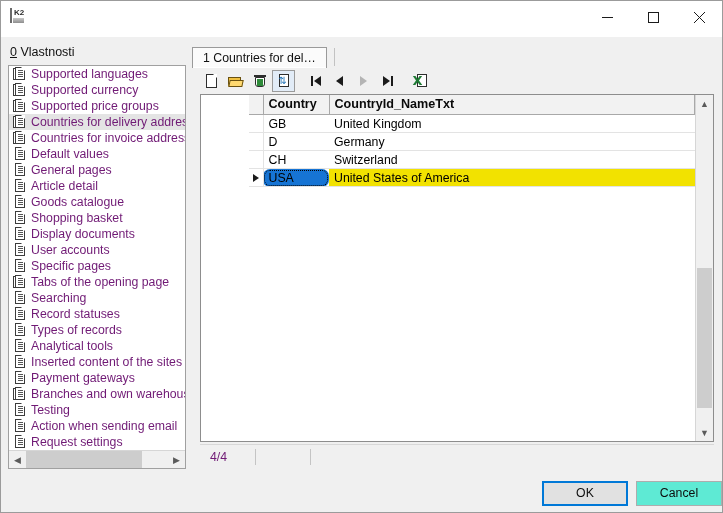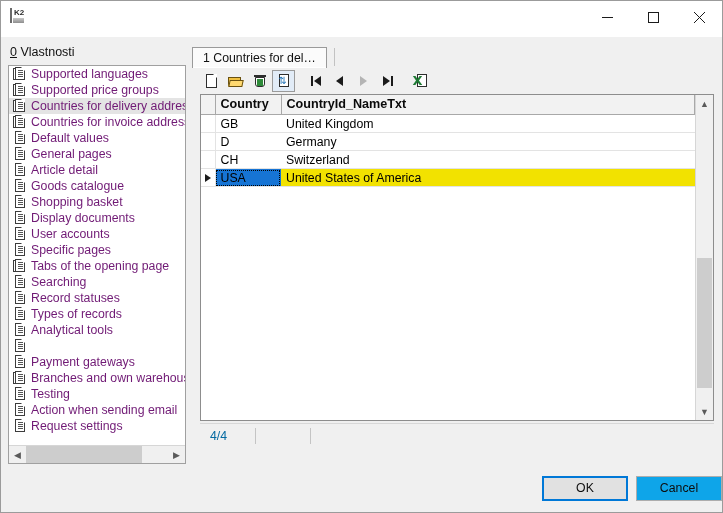--- a/index.html
+++ b/index.html
@@ -355,20 +355,21 @@
 
   
   #gridwrap {
     flex: 1 1 auto;
     margin: 0 0 0 8px;
     border: 1px solid #8d8d8d;
     background: #ffffff;
     display: flex;
     min-height: 0;
     box-sizing: border-box;
+    padding-left: 48px;
   }
   #gridmain {
     flex: 1 1 auto;
     min-width: 0;
     display: flex;
     flex-direction: column;
     overflow: hidden;
   }
   table.grid {
     border-collapse: collapse;
@@ -409,20 +410,21 @@
     background: #ffffff;
     text-align: center;
   }
   tr.selected td { background: #f2e200; }
   tr.selected td.rowhdr { background: #ffffff; }
   td.cell-selected {
     background: #1674d4 !important;
     color: #ffffff;
     outline: 1px dotted #000000;
     outline-offset: -2px;
+    border-radius: 7px;
   }
   .rowmark {
     display: inline-block;
     width: 0; height: 0;
     border-top: 4px solid transparent;
     border-bottom: 4px solid transparent;
     border-left: 6px solid #1b1b1b;
     vertical-align: middle;
   }
   #gridfill { flex: 1 1 auto; background: #ffffff; }
@@ -452,25 +454,25 @@
     height: 17px;
     display: flex; align-items: center; justify-content: center;
     color: #5a5a5a;
     font-size: 9px;
   }
 
   
   #statusbar {
     height: 24px;
     flex: 0 0 24px;
-    margin: 2px 0 16px 8px;
+    margin: 2px 0 0 8px;
     display: flex;
     align-items: center;
     font-size: 12.3px;
-    color: #0369a1;
+    color: #701a75;
     border-top: 1px solid #d8d8d8;
   }
   .st-cell {
     padding: 0 10px;
     height: 16px;
     display: flex;
     align-items: center;
     border-right: 1px solid #c4c4c4;
     box-sizing: border-box;
   }
@@ -485,21 +487,21 @@
     display: flex;
     align-items: center;
     justify-content: flex-end;
     gap: 8px;
   }
   .dlg-btn {
     width: 86px;
     height: 25px;
     font-size: 12.3px;
     color: #0d0d0d;
-    background: #0ea5e9;
+    background: #5eead4;
     border: 1px solid #adadad;
     display: flex;
     align-items: center;
     justify-content: center;
     box-sizing: border-box;
   }
   .dlg-btn.default {
     border: 2px solid #0078d7;
     background: #e1e1e1;
   }
@@ -548,20 +550,27 @@
                 <span class="back"></span>
                 <span class="sheet"></span>
               </span>
               <span class="li-label">Supported languages</span>
             </div>
             <div class="list-item">
               <span class="pg-icon multi">
                 <span class="back"></span>
                 <span class="sheet"></span>
               </span>
+              <span class="li-label">Supported currency</span>
+            </div>
+            <div class="list-item">
+              <span class="pg-icon multi">
+                <span class="back"></span>
+                <span class="sheet"></span>
+              </span>
               <span class="li-label">Supported price groups</span>
             </div>
             <div class="list-item selected">
               <span class="pg-icon multi">
                 <span class="back"></span>
                 <span class="sheet"></span>
               </span>
               <span class="li-label">Countries for delivery addresses</span>
             </div>
             <div class="list-item">
@@ -647,20 +656,21 @@
             <div class="list-item">
               <span class="pg-icon">
                 <span class="sheet"></span>
               </span>
               <span class="li-label">Analytical tools</span>
             </div>
             <div class="list-item">
               <span class="pg-icon">
                 <span class="sheet"></span>
               </span>
+              <span class="li-label">Inserted content of the sites</span>
             </div>
             <div class="list-item">
               <span class="pg-icon">
                 <span class="sheet"></span>
               </span>
               <span class="li-label">Payment gateways</span>
             </div>
             <div class="list-item">
               <span class="pg-icon multi">
                 <span class="back"></span>

